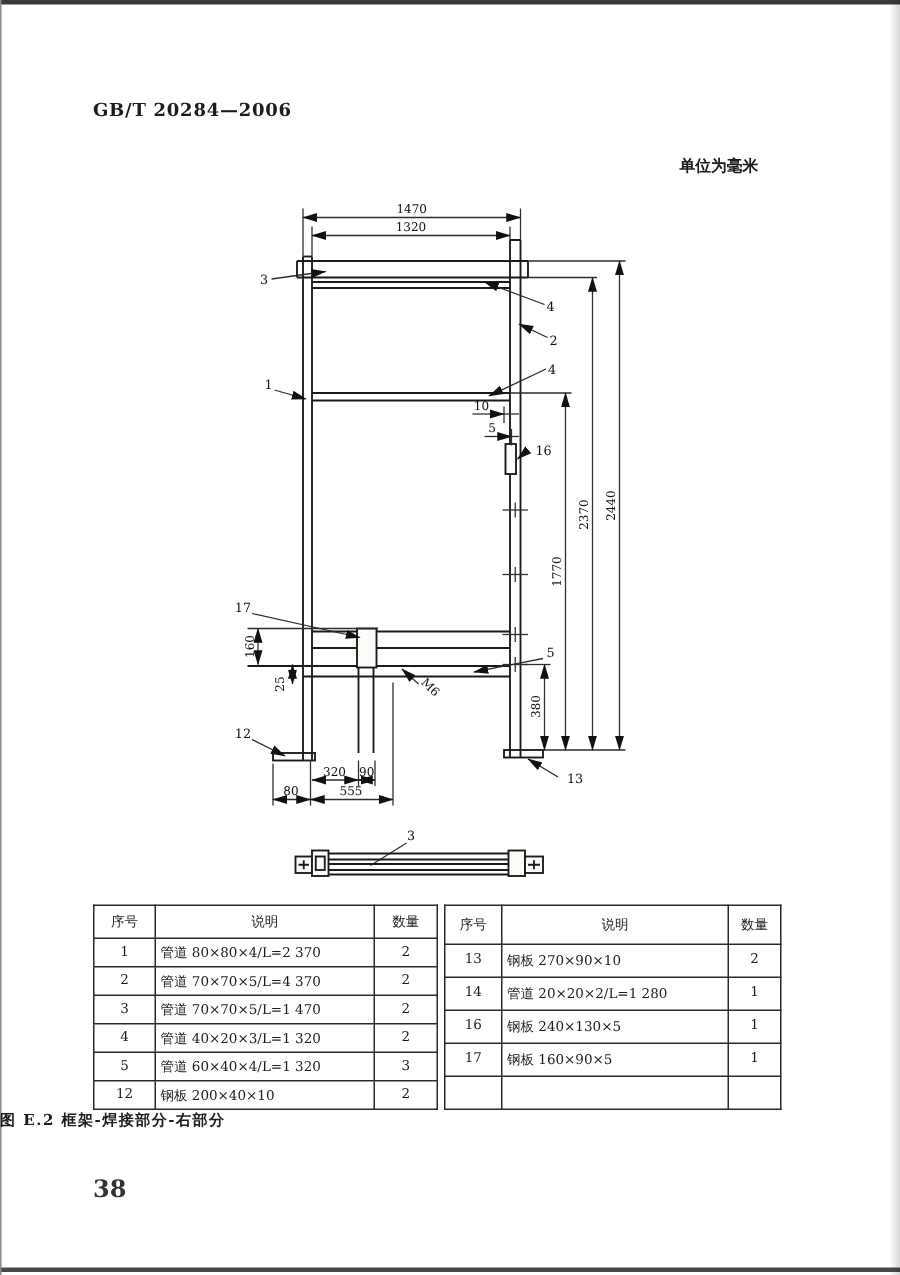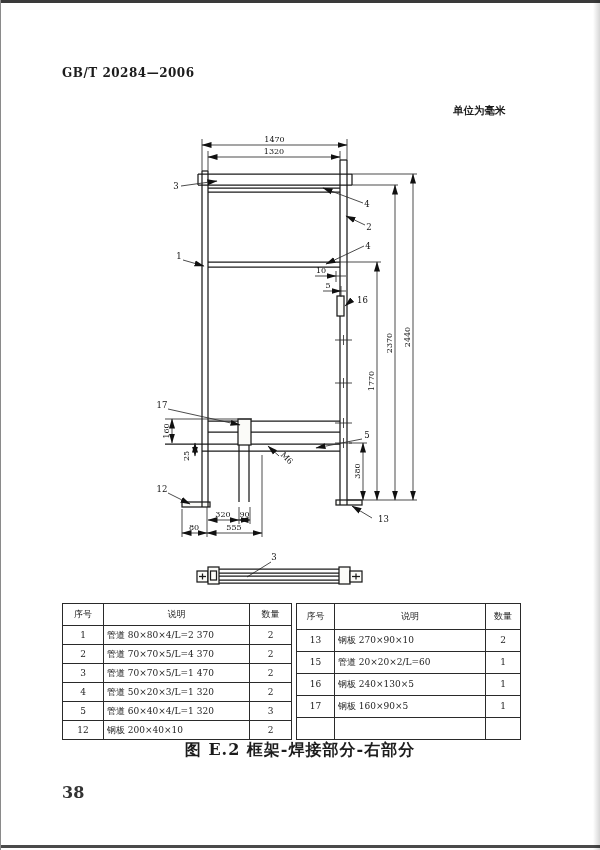--- a/index.html
+++ b/index.html
@@ -5,22 +5,22 @@
   html,body{margin:0;padding:0;background:#e9e9e9;}
   .page{position:relative;width:600px;height:850px;background:#ffffff;overflow:hidden;
         font-family:"DejaVu Serif","Liberation Serif",serif;color:#1c1c1c;}
   .scan-top{position:absolute;left:0;top:0;width:100%;height:3px;background:#3a3a3a;}
   .scan-bottom{position:absolute;left:0;top:845px;width:100%;height:3px;background:#4a4a4a;}
   .scan-left{position:absolute;left:0;top:0;width:1px;height:100%;background:#8a8a8a;}
   .scan-right{position:absolute;right:0;top:0;width:7px;height:100%;
               background:linear-gradient(to right,rgba(0,0,0,0),rgba(0,0,0,0.16));}
   .std-code{position:absolute;left:62px;top:66px;font-size:12px;font-weight:bold;letter-spacing:0.5px;}
   .units{position:absolute;left:453px;top:104px;font-size:10.5px;font-weight:bold;}
-  .caption{position:absolute;left:0;top:740px;width:600px;text-align:center;
-           font-size:16px;font-weight:bold;letter-spacing:1px;}
+  .caption{position:absolute;left:0;top:740px;width:600px;
+           font-size:10px;font-weight:bold;letter-spacing:1px;}
   .pageno{position:absolute;left:62px;top:783px;font-size:16px;font-weight:bold;color:#333;}
   svg.drawing{position:absolute;left:140px;top:125px;}
   svg .s line,svg .s rect{stroke:#1b1b1b;stroke-width:1.25;fill:none;}
   svg .s rect.fill{fill:#fbfbf8;}
   svg .d line{stroke:#2c2c2c;stroke-width:0.85;fill:none;}
   svg text{fill:#111;font-family:"DejaVu Serif","Liberation Serif",serif;font-size:8px;}
   svg text.co{font-size:8.5px;}
   .tables{position:absolute;left:62px;top:603px;display:flex;gap:4px;}
   table.parts{border-collapse:collapse;table-layout:fixed;font-size:9px;
               font-family:"DejaVu Serif","Liberation Serif",serif;border:1.6px solid #1a1a1a;}
@@ -221,21 +221,21 @@
         <td class="l">管道 70×70×5/L=4 370</td>
         <td class="c">2</td>
       </tr>
       <tr>
         <td class="c">3</td>
         <td class="l">管道 70×70×5/L=1 470</td>
         <td class="c">2</td>
       </tr>
       <tr>
         <td class="c">4</td>
-        <td class="l">管道 50×20×3/L=1 320</td>
+        <td class="l">管道 40×20×3/L=1 320</td>
         <td class="c">2</td>
       </tr>
       <tr>
         <td class="c">5</td>
         <td class="l">管道 60×40×4/L=1 320</td>
         <td class="c">3</td>
       </tr>
       <tr>
         <td class="c">12</td>
         <td class="l">钢板 200×40×10</td>
@@ -254,22 +254,22 @@
         <th>序号</th>
         <th>说明</th>
         <th>数量</th>
       </tr>
       <tr>
         <td class="c">13</td>
         <td class="l">钢板 270×90×10</td>
         <td class="c">2</td>
       </tr>
       <tr>
-        <td class="c">15</td>
-        <td class="l">管道 20×20×2/L=60</td>
+        <td class="c">14</td>
+        <td class="l">管道 20×20×2/L=1 280</td>
         <td class="c">1</td>
       </tr>
       <tr>
         <td class="c">16</td>
         <td class="l">钢板 240×130×5</td>
         <td class="c">1</td>
       </tr>
       <tr>
         <td class="c">17</td>
         <td class="l">钢板 160×90×5</td>

